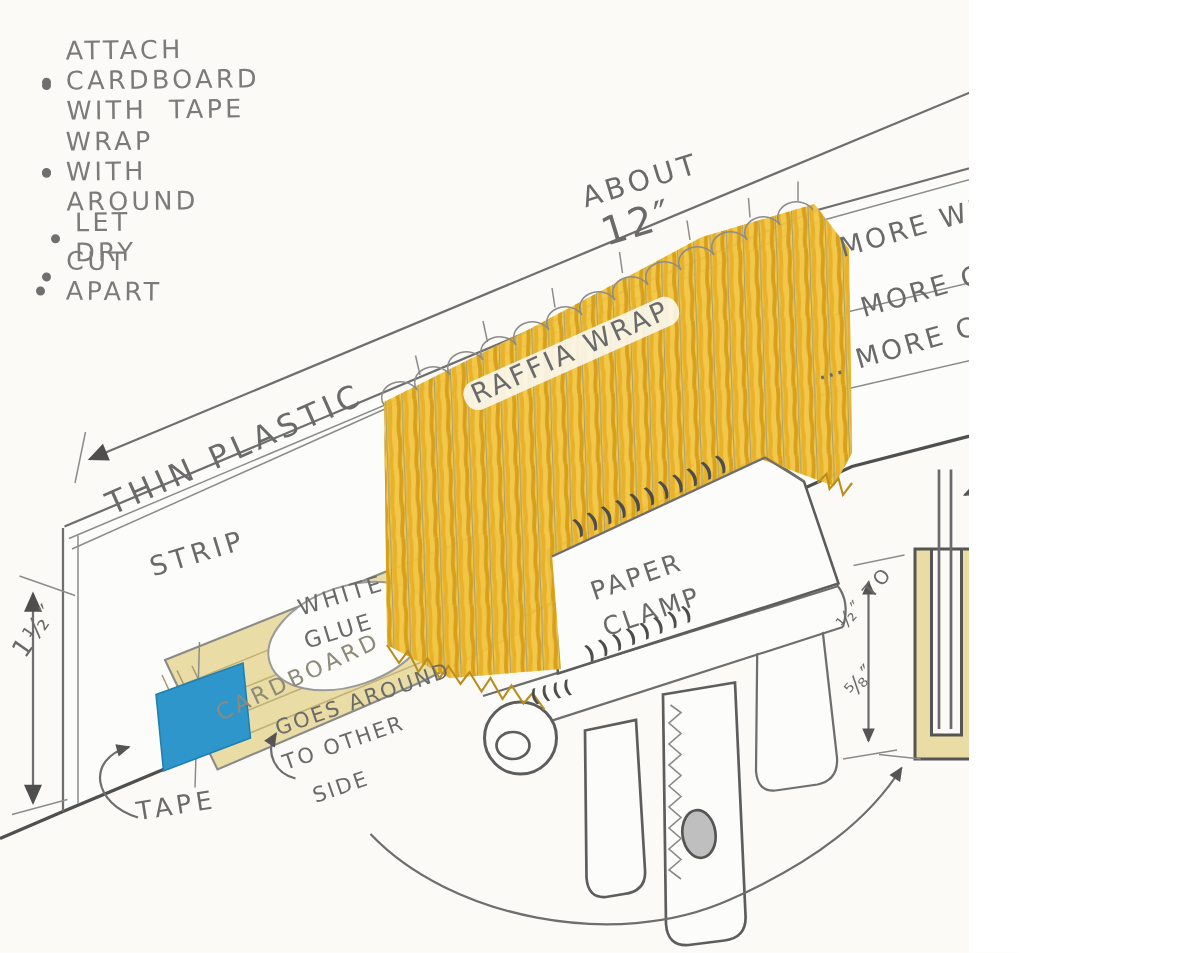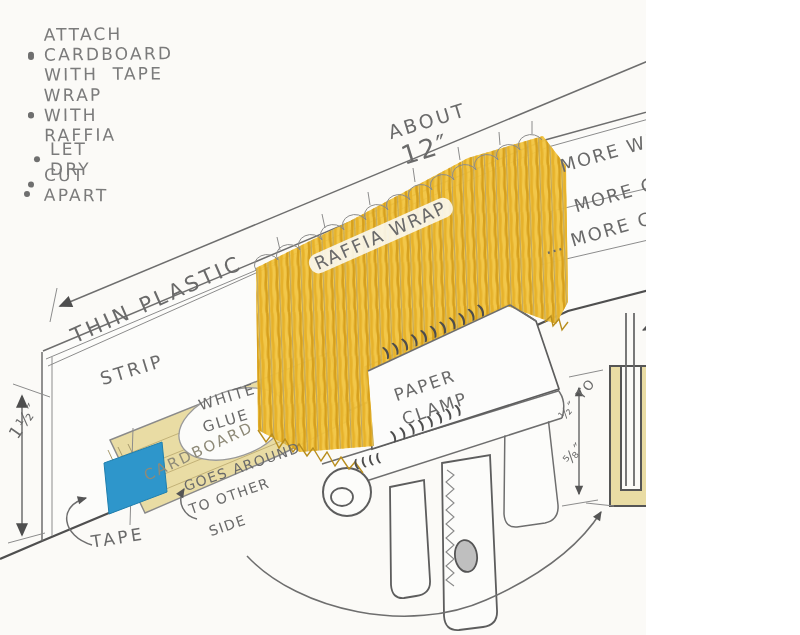--- a/index.html
+++ b/index.html
@@ -144,21 +144,21 @@
 <div class="notes">
   <div class="note-row" style="left:18px;top:16px;transform:rotate(-0.7deg)">
     <span class="dot"></span>
     <span class="note-txt">ATTACH CARDBOARD WITH TAPE</span>
       </div>
   <div class="note-row" style="left:18px;top:46px;transform:rotate(0.4deg)">
     <span class="dot"></span>
       </div>
   <div class="note-row" style="left:18px;top:77px;transform:rotate(-0.6deg)">
     <span class="dot"></span>
-    <span class="note-txt">WRAP WITH RAFFIA</span>
+    <span class="note-txt">WRAP WITH AROUND</span>
       </div>
   <div class="note-row" style="left:18px;top:104px;transform:rotate(0.5deg)">
     <span class="dot"></span>
       </div>
   <div class="note-row" style="left:24px;top:131px;transform:rotate(-0.4deg)">
     <span class="dot"></span>
     <span class="note-txt">LET DRY</span>
       </div>
   <div class="note-row" style="left:18px;top:157px;transform:rotate(0.6deg)">
     <span class="dot"></span>

